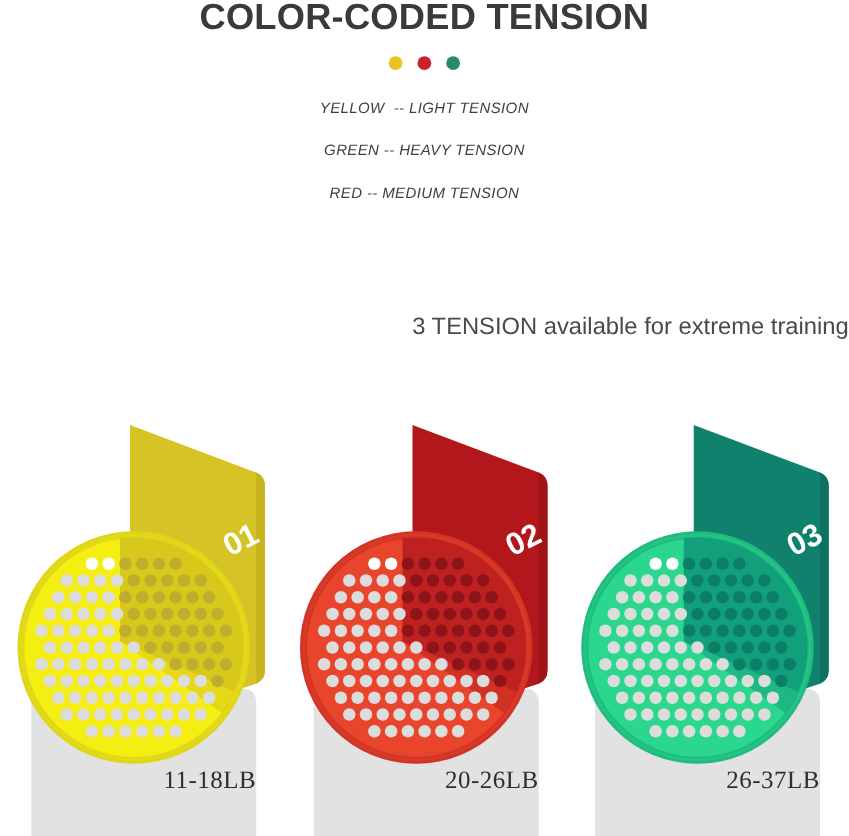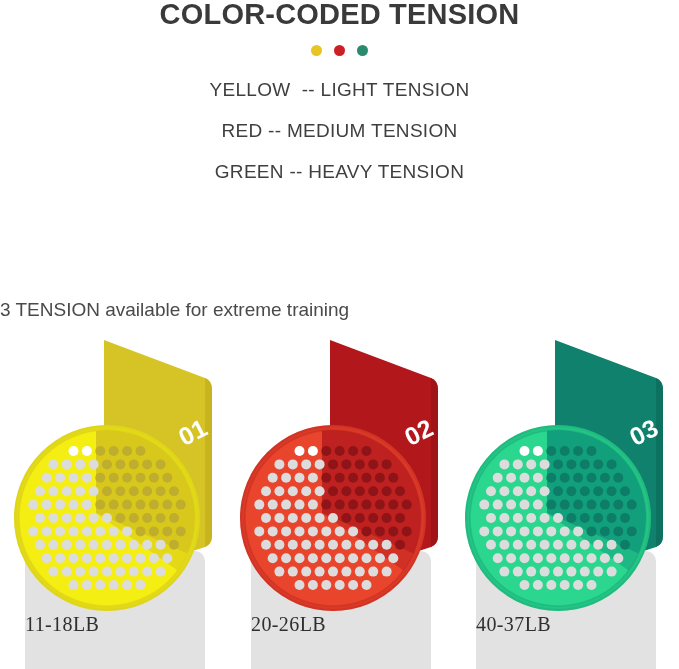--- a/index.html
+++ b/index.html
@@ -17,42 +17,42 @@
     font-family:"Liberation Sans", sans-serif;
   }
   .dots{
     position:absolute;top:45px;left:0;width:679px;
     display:flex;justify-content:center;align-items:center;gap:12px;
   }
   .dot{width:11px;height:11px;border-radius:50%;display:block;}
 
   .legend{position:absolute;top:80px;left:0;width:679px;text-align:center;}
   .legend-line{
-    font-size:19px;color:#3f3f3f;letter-spacing:.3px;
-    line-height:1;margin:0 0 22px 0;white-space:pre;
-  }
-
-  .desc{position:absolute;top:252px;left:0;width:679px;text-align:left;margin-top:48px;}
+    font-size:12px;color:#3f3f3f;letter-spacing:.3px;
+    line-height:1;margin:0 0 22px 0;white-space:pre;font-style:italic;
+  }
+
+  .desc{position:absolute;top:252px;left:0;width:679px;text-align:right;}
   .desc-line{
     font-size:19px;color:#4a4a4a;line-height:1;margin:0 0 25px 0;
   }
 
   
   .products{position:absolute;top:335px;left:0;width:679px;height:334px;}
   .unit{position:absolute;top:0;width:226px;height:334px;}
   .unit-0{left:2px;}
   .unit-1{left:228px;}
   .unit-2{left:453px;}
 
   .plate{
     position:absolute;left:23px;top:216px;width:180px;height:118px;
     background:#e2e2e2;border-radius:10px 10px 0 0;
   }
   .plate-label{
-    position:absolute;left:0;right:0;top:62px;text-align:left;
+    position:absolute;left:0;right:0;top:62px;text-align:right;
     font-size:20px;color:#2f2f2f;letter-spacing:.4px;
     font-family:"Liberation Serif", serif;
   }
 
   .card{
     position:absolute;left:100px;top:5px;width:112px;height:248px;
   }
   .card svg{display:block;overflow:visible;}
   .card-num{
     position:absolute;right:7px;top:78px;
@@ -74,22 +74,22 @@
   <div class="title">COLOR-CODED TENSION</div>
 
   <div class="dots">
     <span class="dot" style="background: rgb(232, 197, 33);"></span>
     <span class="dot" style="background: rgb(204, 32, 38);"></span>
     <span class="dot" style="background: rgb(42, 138, 110);"></span>
   </div>
 
   <div class="legend">
     <div class="legend-line">YELLOW  -- LIGHT TENSION</div>
+    <div class="legend-line">GREEN -- HEAVY TENSION</div>
     <div class="legend-line">RED -- MEDIUM TENSION</div>
-    <div class="legend-line">GREEN -- HEAVY TENSION</div>
   </div>
 
   <div class="desc">
     <div class="desc-line">3 TENSION available for extreme training</div>
   </div>
 
   <div class="products">
 
     <div class="unit unit-0">
       <div class="plate">
@@ -360,21 +360,21 @@
               <circle cx="130.50" cy="164.00" r="5" fill="#DCDCDC"></circle>
             </g>
             <circle cx="97" cy="97" r="88" fill="none" stroke="#BE2120" stroke-opacity="0.35" stroke-width="1.5"></circle>
             <circle cx="97" cy="97" r="92" fill="none" stroke="#BE2120" stroke-opacity="0.25" stroke-width="2"></circle>
           </svg>
       </div>
     </div>
 
     <div class="unit unit-2">
       <div class="plate">
-        <div class="plate-label">40-37LB</div>
+        <div class="plate-label">26-37LB</div>
       </div>
       <div class="card">
         <svg width="112" height="248" viewBox="0 0 112 248" aria-hidden="true">
             <path d="M 2 0 L 103 38 Q 110 41 110 49 L 110 196 Q 110 204 103 207 L 2 240 Z" fill="#10816C"></path>
             <path d="M 103 38 Q 110 41 110 49 L 110 196 Q 110 204 103 207 L 103 38 Z" fill="#0C6F5C" opacity="0.85"></path>
           </svg>
         <div class="card-num">03</div>
       </div>
       <div class="disc">
         <svg width="194" height="194" viewBox="0 0 194 194" aria-hidden="true">

